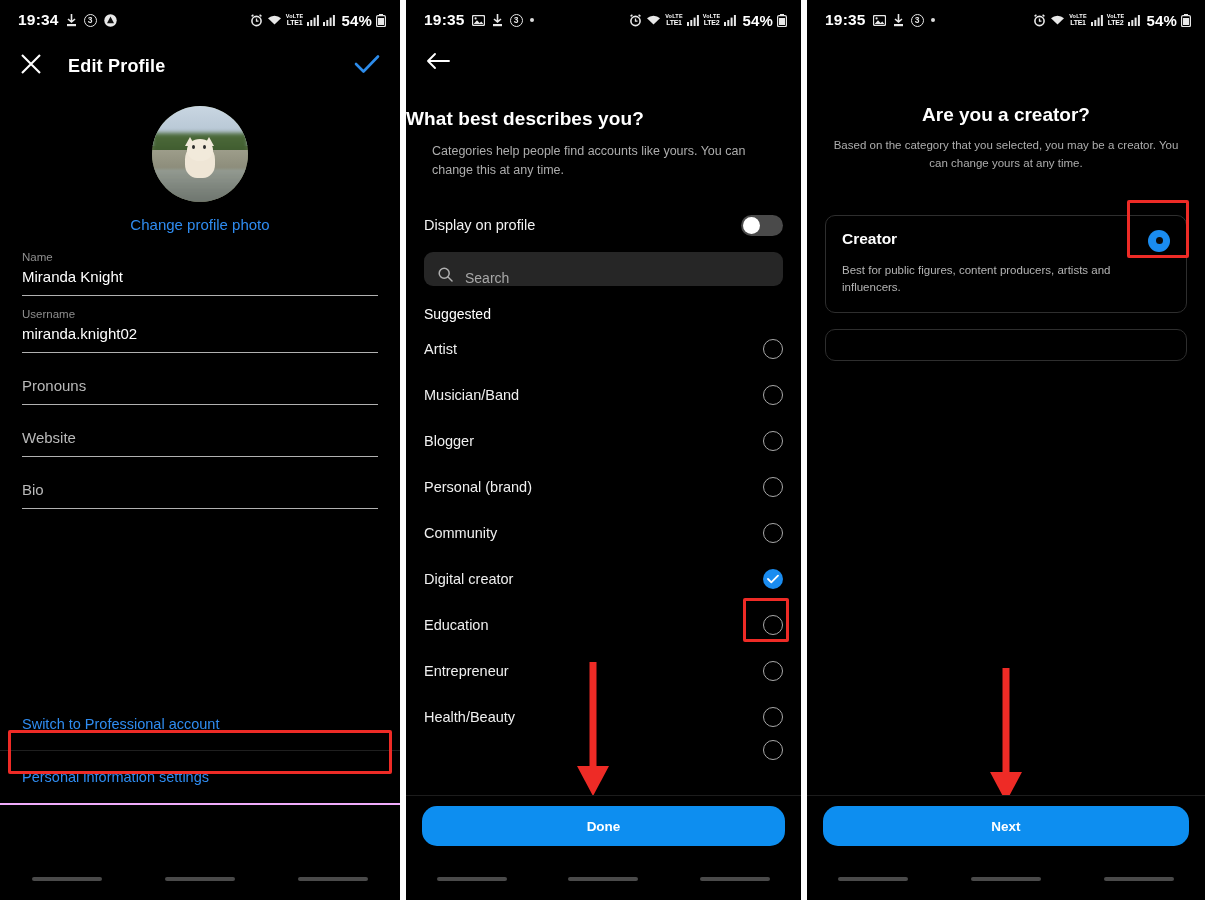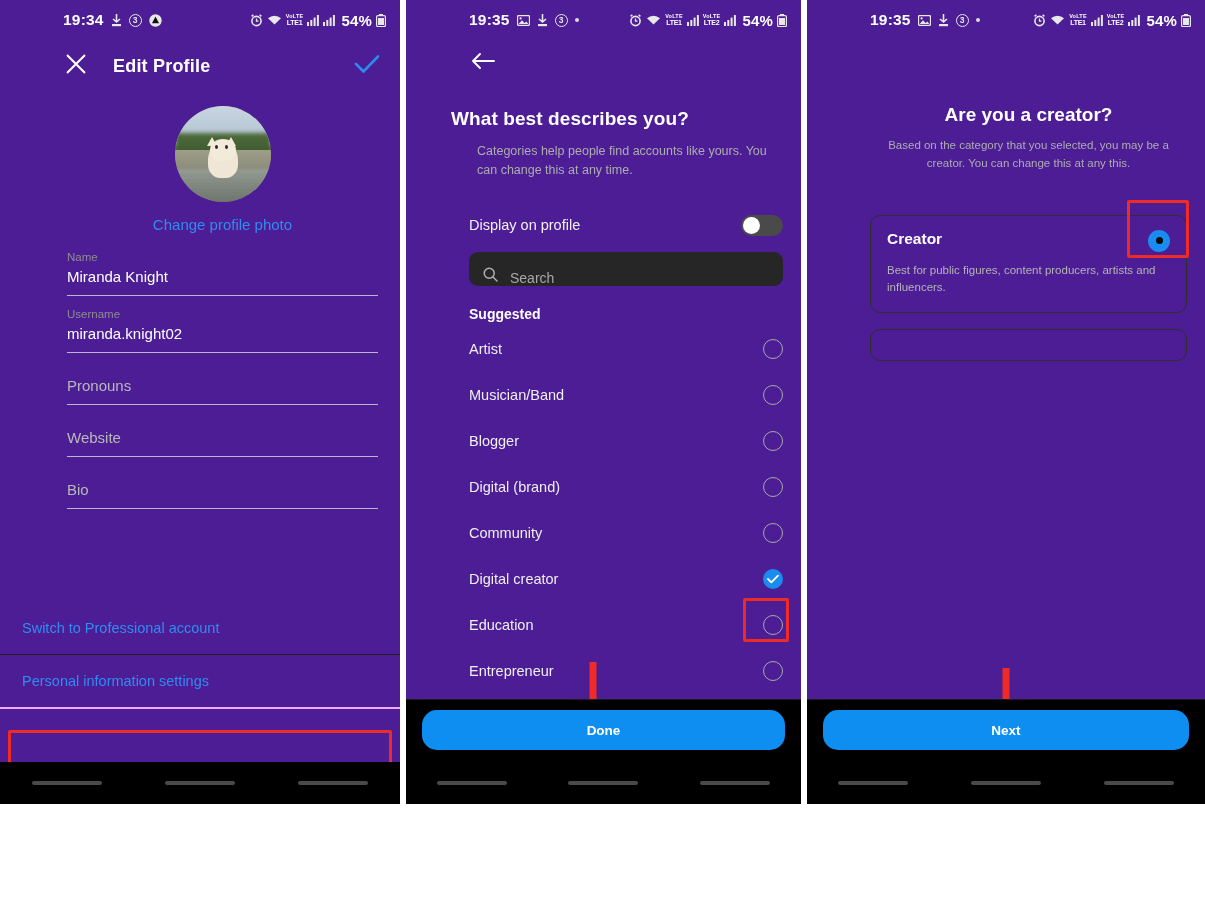--- a/index.html
+++ b/index.html
@@ -10,25 +10,24 @@
     overflow: hidden;
   }
   .stage {
     position: relative;
     width: 1205px; height: 900px;
     background: #ffffff;
     display: flex;
   }
   .phone {
     position: relative;
-    height: 804px;
-    background: #4c1d95;
+    height: 900px;
+    background: #000000;
     overflow: hidden;
     flex: 0 0 auto;
-    padding-left: 45px;
   }
   .gap { flex: 0 0 auto; height: 900px; background: #ffffff; }
   #panel1 { width: 400px; }
   #panel2 { width: 395px; }
   #panel3 { width: 398px; }
 
   
   .statusbar {
     height: 40px;
     display: flex; align-items: center;
@@ -133,21 +132,21 @@
   }
   .toggle .knob {
     position:absolute; top:2px; left:2px; width:17px; height:17px;
     border-radius:50%; background:#ffffff;
   }
   .searchbar {
     margin: 16px 18px 0 18px; height: 34px; border-radius: 9px;
     background:#262626; display:flex; align-items:flex-end; gap:12px; padding: 0 14px;
   }
   .search-ph { color:#a8a8a8; font-size:14px; }
-  .p2-section { color:#ffffff; font-size:14px; font-weight:bold; margin: 20px 18px 0 18px; }
+  .p2-section { color:#ffffff; font-size:14px; font-weight:normal; margin: 20px 18px 0 18px; }
   .cat-list { margin-top: 4px; }
   .cat-row {
     display:flex; align-items:center; justify-content:space-between;
     padding: 0 18px; height: 46px;
   }
   .cat-label { color:#efefef; font-size:14.5px; }
   .radio {
     width: 20px; height: 20px; border-radius:50%;
     border: 1.8px solid #a8a8a8; box-sizing:border-box;
   }
@@ -440,21 +439,21 @@
       </div>
       <div class="cat-row">
         <span class="cat-label">Musician/Band</span>
         <span class="radio"></span>
       </div>
       <div class="cat-row">
         <span class="cat-label">Blogger</span>
         <span class="radio"></span>
       </div>
       <div class="cat-row">
-        <span class="cat-label">Digital (brand)</span>
+        <span class="cat-label">Personal (brand)</span>
         <span class="radio"></span>
       </div>
       <div class="cat-row">
         <span class="cat-label">Community</span>
         <span class="radio"></span>
       </div>
       <div class="cat-row">
         <span class="cat-label">Digital creator</span>
         <span class="radio checked">
           <svg width="12" height="10" viewBox="0 0 12 10">
@@ -563,21 +562,21 @@
           <svg width="10" height="13" viewBox="0 0 10 13">
               <rect x="3" y="0" width="4" height="1.6" fill="#e8e8e8"></rect>
               <rect x="0.6" y="1.6" width="8.8" height="11" rx="1.4" fill="none" stroke="#e8e8e8" stroke-width="1.2"></rect>
               <rect x="2" y="4" width="6" height="7" fill="#e8e8e8"></rect>
             </svg>
         </span>
       </div>
     </div>
 
     <div class="p3-title">Are you a creator?</div>
-    <div class="p3-sub">Based on the category that you selected, you may be a creator. You can change this at any this.</div>
+    <div class="p3-sub">Based on the category that you selected, you may be a creator. You can change yours at any time.</div>
 
     <div style="margin-top:42px;">
       <div class="opt-card">
         <div class="opt-head">
           <span class="opt-title">Creator</span>
           <span class="radio-sel">
               <span class="inner"></span>
             </span>
         </div>
         <div class="opt-desc">Best for public figures, content producers, artists and influencers.</div>

